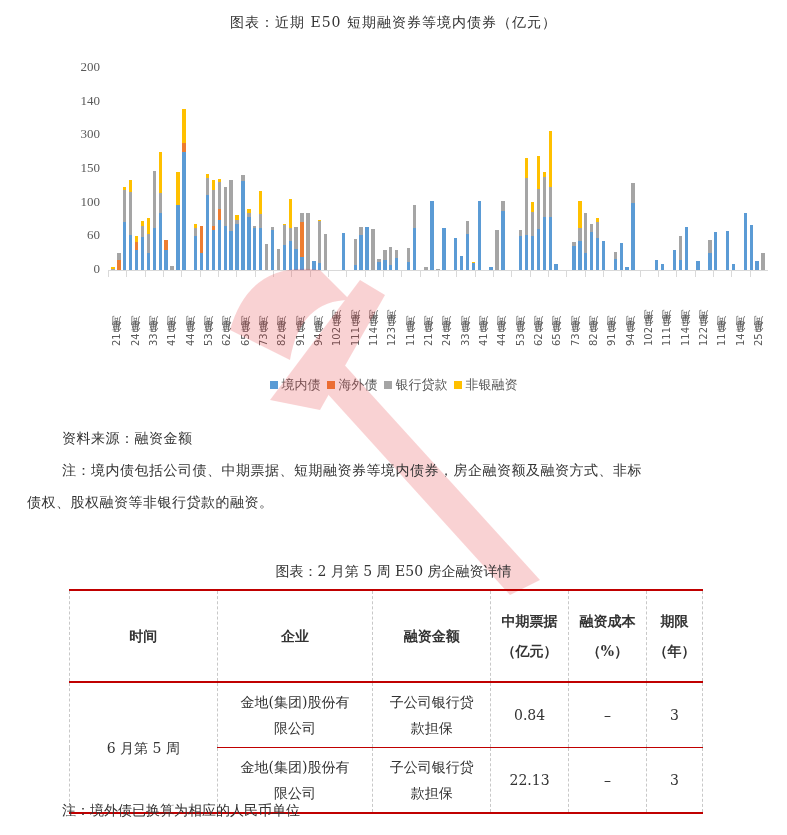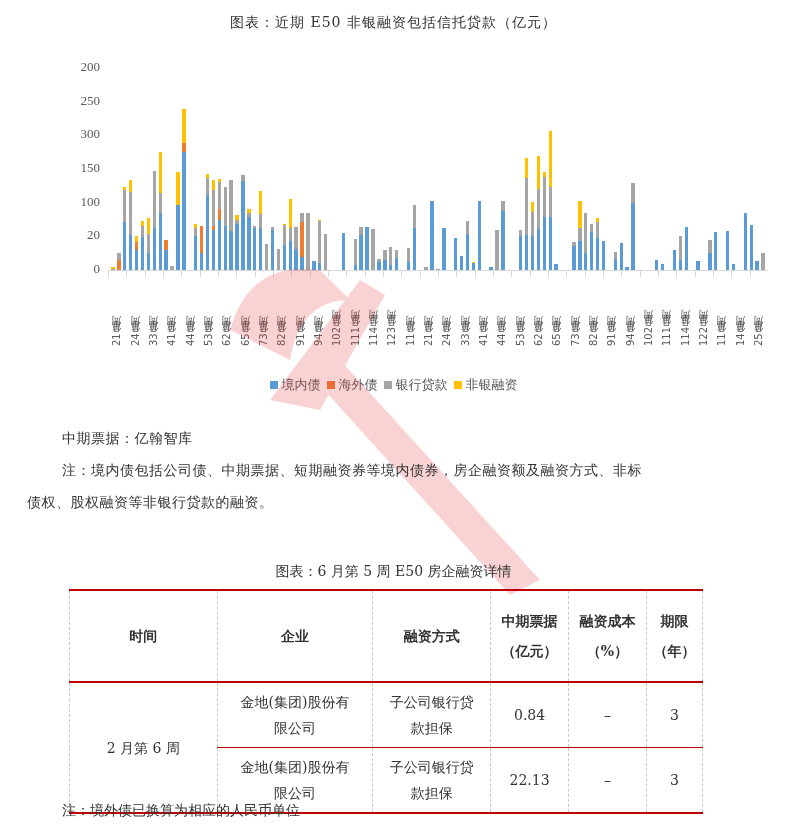--- a/index.html
+++ b/index.html
@@ -35,28 +35,28 @@
   table.detail tbody td { height: 64px; line-height: 26px; }
   table.detail tbody tr.first-row td.rowcells { border-bottom: 1px solid #c00000; }
   table.detail tbody tr:last-child td { border-bottom: 2px solid #c00000; }
   .footnote { position: absolute; left: 62px; top: 802px; font-size: 14px; color: #333; }
   .watermark { position: absolute; left: 210px; top: 240px; width: 360px; height: 360px; pointer-events: none; opacity: 0.22; }
 </style>
 </head>
 <body>
 
 <div class="chart-area">
-  <div class="chart-title">图表：近期 E50 非银融资包括信托贷款（亿元）</div>
+  <div class="chart-title">图表：近期 E50 短期融资券等境内债券（亿元）</div>
   <div id="y-ticks">
       <div class="y-tick" style="top: 261px;">0</div>
-      <div class="y-tick" style="top: 227.333px;">20</div>
+      <div class="y-tick" style="top: 227.333px;">60</div>
       <div class="y-tick" style="top: 193.667px;">100</div>
       <div class="y-tick" style="top: 160px;">150</div>
       <div class="y-tick" style="top: 126.333px;">300</div>
-      <div class="y-tick" style="top: 92.6667px;">250</div>
+      <div class="y-tick" style="top: 92.6667px;">140</div>
       <div class="y-tick" style="top: 59px;">200</div>
     </div>
   <div class="axis-line"></div>
   <div class="bars" id="bars">
       <div class="bar" style="left: 1.25495px;">
         <div class="seg" style="height: 1.34667px; background: rgb(165, 165, 165);"></div>
         <div class="seg" style="height: 2.02px; background: rgb(255, 192, 0);"></div>
       </div>
       <div class="bar" style="left: 7.16486px;">
         <div class="seg" style="height: 10.1px; background: rgb(237, 125, 49);"></div>
@@ -508,48 +508,48 @@
     </div>
   <div class="legend" id="legend"><span class="legend-item"><span class="legend-swatch" style="background: rgb(91, 155, 213);"></span><span>境内债</span></span><span class="legend-item"><span class="legend-swatch" style="background: rgb(237, 125, 49);"></span><span>海外债</span></span><span class="legend-item"><span class="legend-swatch" style="background: rgb(165, 165, 165);"></span><span>银行贷款</span></span><span class="legend-item"><span class="legend-swatch" style="background: rgb(255, 192, 0);"></span><span>非银融资</span></span></div>
 </div>
 
 <svg class="watermark" viewBox="0 0 360 360">
   <path d="M20 90 Q40 20 110 30 L140 60 Q90 60 80 120 Z" fill="#e8383d"></path>
   <path d="M60 160 L150 40 L175 55 L110 170 Z" fill="#e8383d"></path>
   <path d="M130 120 L330 340 L300 355 L105 140 Z" fill="#e8383d"></path>
 </svg>
 
-<div class="para" style="left:62px; top:428px;">中期票据：亿翰智库</div>
+<div class="para" style="left:62px; top:428px;">资料来源：融资金额</div>
 <div class="para" style="left:62px; top:460px;">注：境内债包括公司债、中期票据、短期融资券等境内债券，房企融资额及融资方式、非标</div>
 <div class="para" style="left:27px; top:492px;">债权、股权融资等非银行贷款的融资。</div>
 
-<div class="table-title">图表：6 月第 5 周 E50 房企融资详情</div>
+<div class="table-title">图表：2 月第 5 周 E50 房企融资详情</div>
 
 <table class="detail">
   <colgroup>
     <col style="width:148px">
       <col style="width:156px">
       <col style="width:118px">
       <col style="width:78px">
       <col style="width:78px">
       <col style="width:56px">
   </colgroup>
   <thead>
     <tr>
       <th>时间</th>
       <th>企业</th>
-      <th>融资方式</th>
+      <th>融资金额</th>
       <th><span>中期票据</span><br><span>（亿元）</span></th>
       <th><span>融资成本</span><br><span>（%）</span></th>
       <th><span>期限</span><br><span>（年）</span></th>
     </tr>
   </thead>
   <tbody>
     <tr class="first-row">
-      <td rowspan="2" style="border-bottom:2px solid #c00000;">2 月第 6 周</td>
+      <td rowspan="2" style="border-bottom:2px solid #c00000;">6 月第 5 周</td>
       <td class="rowcells"><span>金地(集团)股份有</span><br><span>限公司</span></td>
       <td class="rowcells"><span>子公司银行贷</span><br><span>款担保</span></td>
       <td class="rowcells">0.84</td>
       <td class="rowcells">–</td>
       <td class="rowcells">3</td>
     </tr>
     <tr>
       <td><span>金地(集团)股份有</span><br><span>限公司</span></td>
       <td><span>子公司银行贷</span><br><span>款担保</span></td>
       <td>22.13</td>

